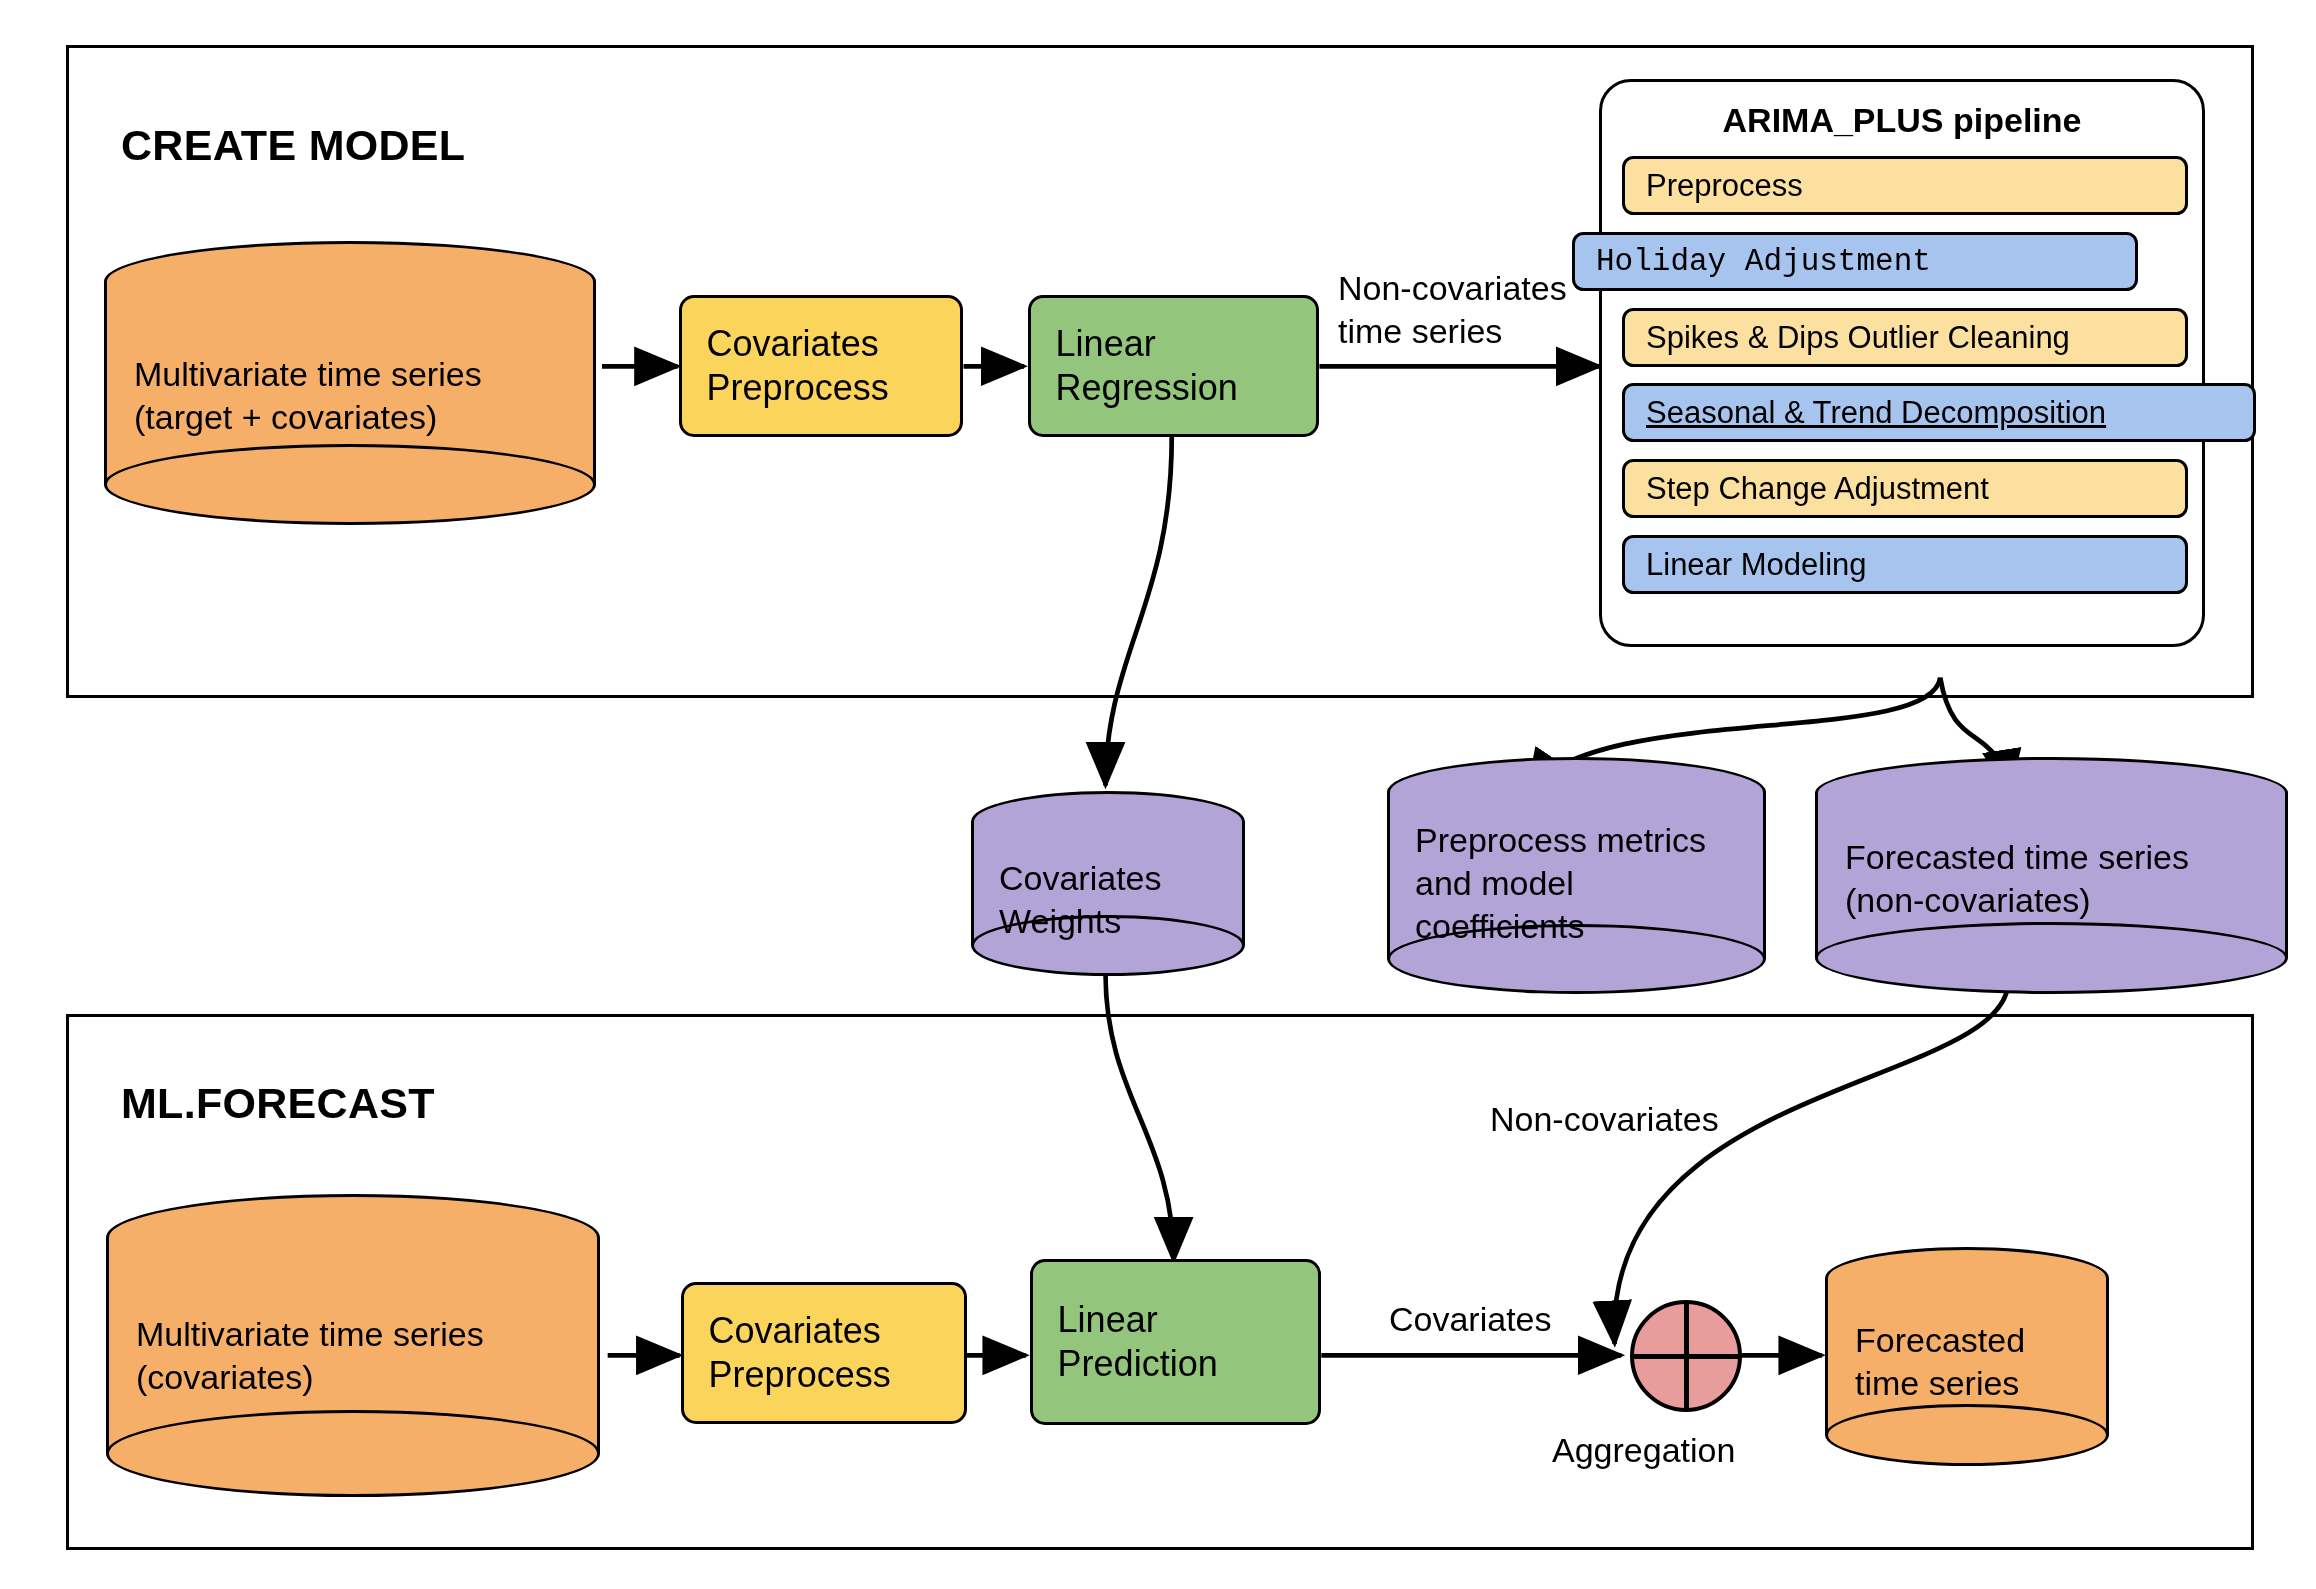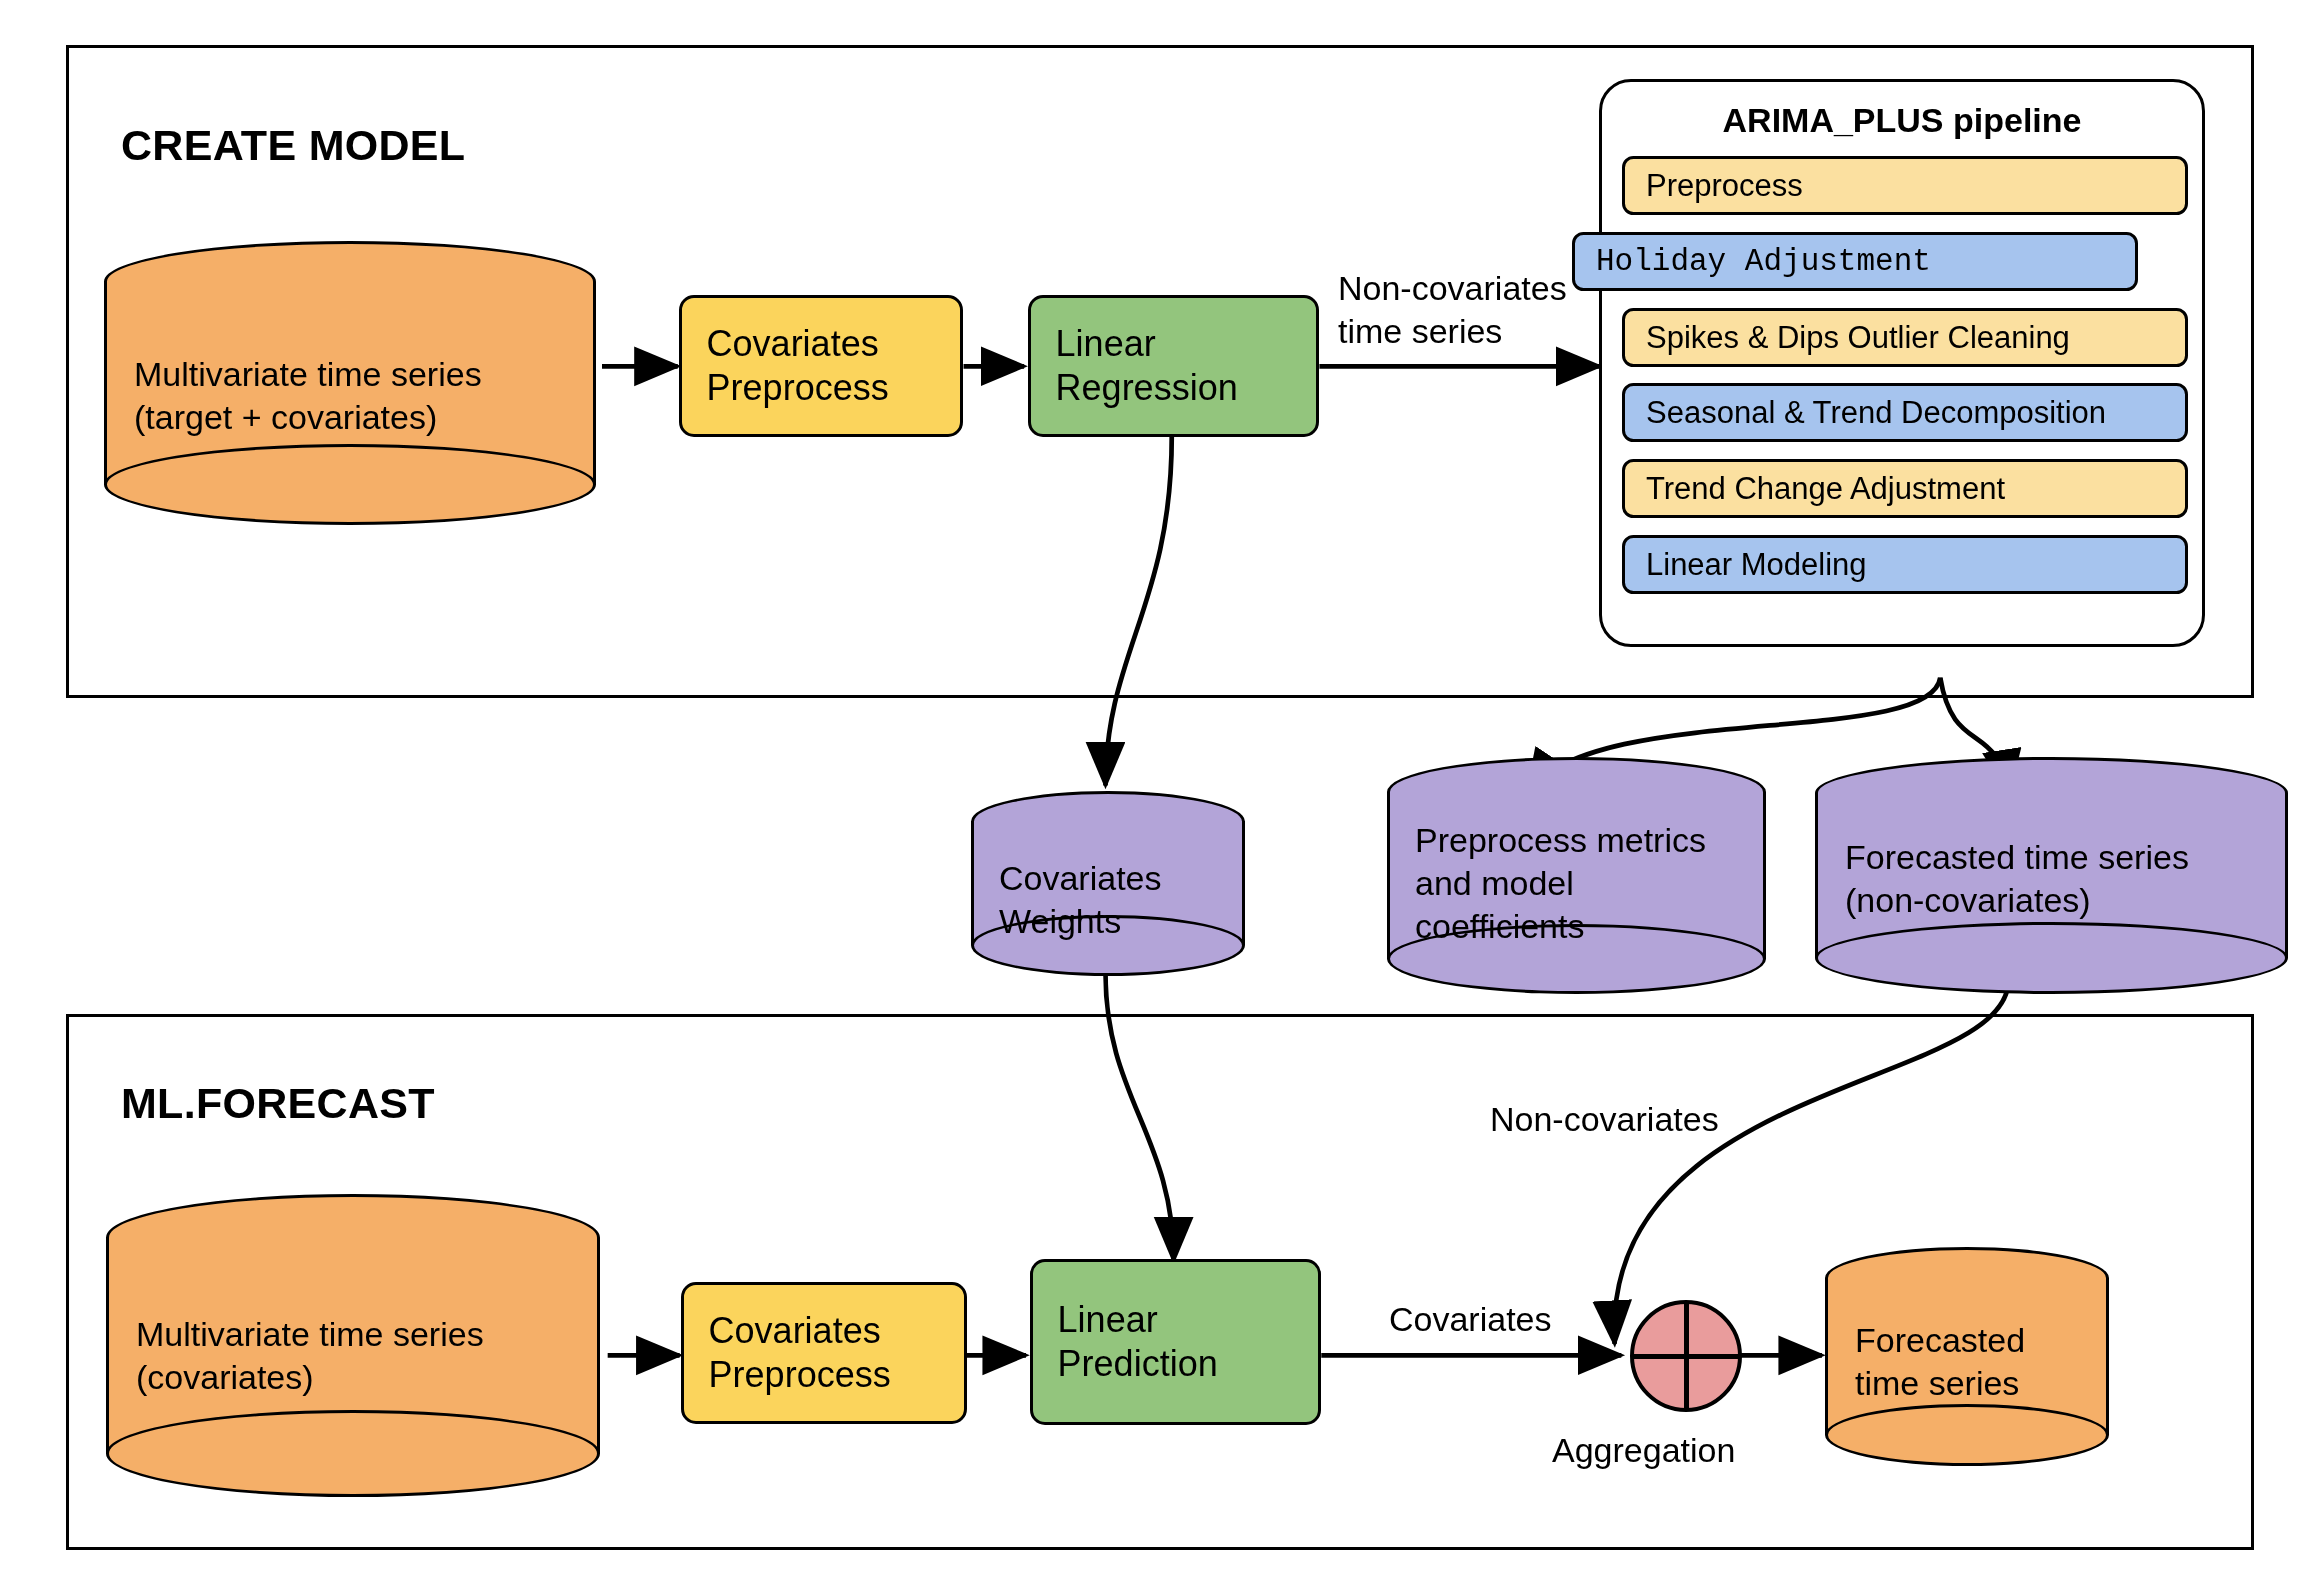--- a/index.html
+++ b/index.html
@@ -99,22 +99,22 @@
   <div class="edgelabel" style="left: 1338px; top: 267px; white-space: pre-line;">Non-covariates
 time series</div>
 
   <div class="pipeline" style="left:1599px;top:79px;width:606px;height:568px;">
     <div class="pipeline-title" style="left:0;top:19px;">ARIMA_PLUS pipeline</div>
   </div>
 
   <div class="stage-box sand" style="left:1622px;top:156px;width:566px;height:59px;">Preprocess</div>
   <div class="stage-box blue" style="left:1572px;top:232px;width:566px;height:59px;font-family:Liberation Mono, monospace;">Holiday Adjustment</div>
   <div class="stage-box sand" style="left:1622px;top:308px;width:566px;height:59px;">Spikes &amp; Dips Outlier Cleaning</div>
-  <div class="stage-box blue" style="left:1622px;top:383px;width:566px;height:59px;">Seasonal &amp; Trend Decomposition</div>
-  <div class="stage-box sand" style="left:1622px;top:459px;width:566px;height:59px;">Trend Change Adjustment</div>
+  <div class="stage-box blue" style="left:1622px;top:383px;width:634px;height:59px;text-decoration:underline;">Seasonal &amp; Trend Decomposition</div>
+  <div class="stage-box sand" style="left:1622px;top:459px;width:566px;height:59px;">Step Change Adjustment</div>
   <div class="stage-box blue" style="left:1622px;top:535px;width:566px;height:59px;">Linear Modeling</div>
 
   <div class="cyl purple" style="left:971px;top:791px;width:274px;height:185px;">
     <div class="top" style="top:0;height:61px;"></div>
     <div class="body" style="top:30px;height:124px;"></div>
     <div class="bot" style="top:124px;height:61px;"></div>
     <div class="label" style="left: 28px; top: 66px; white-space: pre-line;">Covariates
 Weights</div>
   </div>
 

